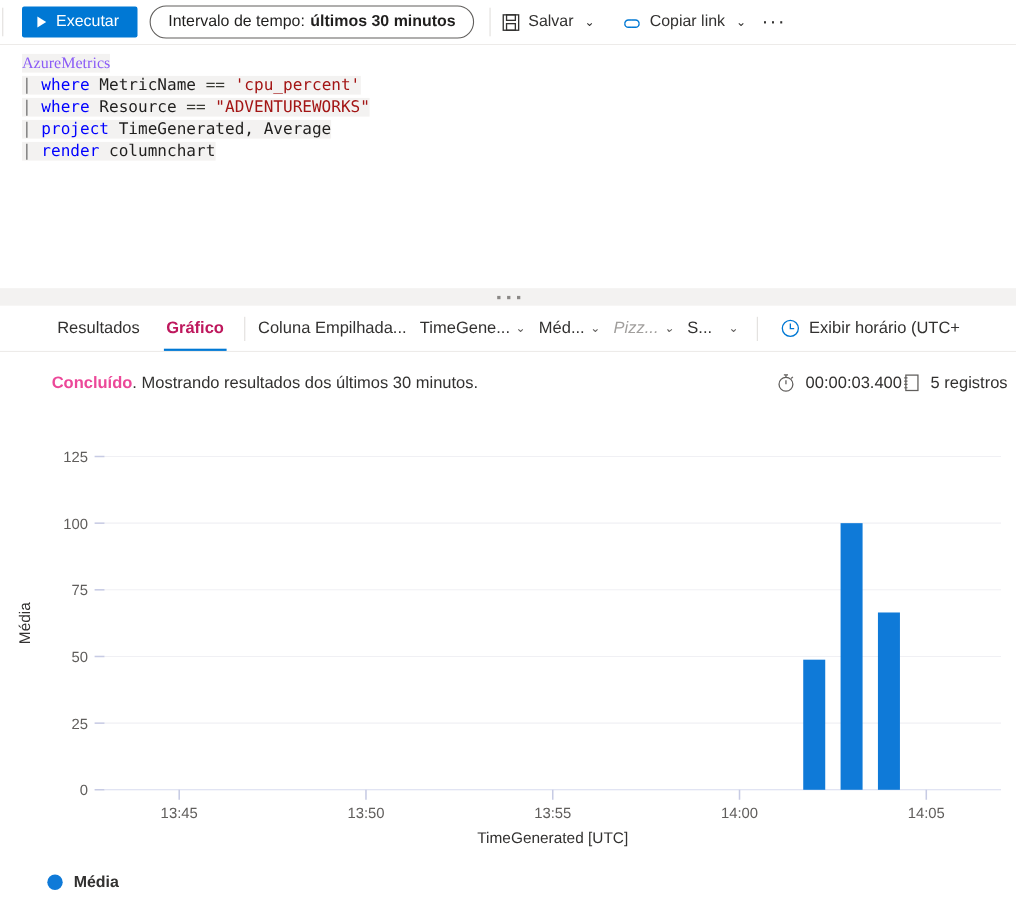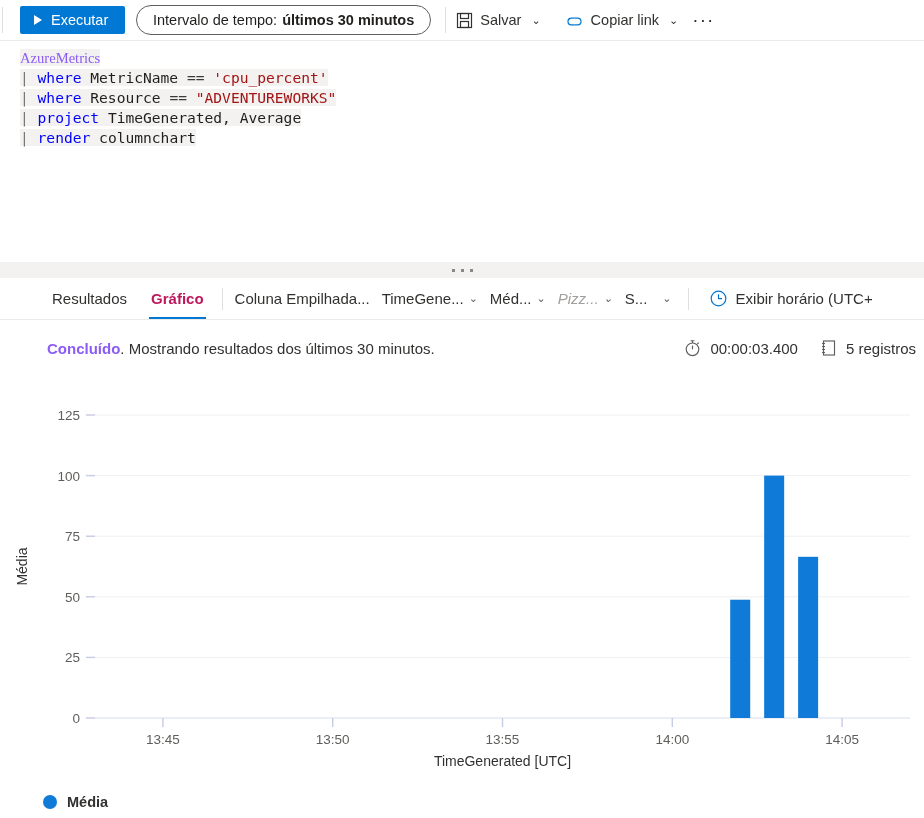--- a/index.html
+++ b/index.html
@@ -143,22 +143,22 @@
   }
 
   
   .status {
     position: absolute; top: 320px; left: 0; width: 924px; height: 56px;
     display: flex; align-items: center;
     font-size: 15px; color: #323130;
     background: #fff;
   }
   .status .msg { margin-left: 47px; }
-  .status .msg b { font-weight: bold; color: #8b5cf6; }
-  .status .metrics { margin-left: auto; display: flex; align-items: center; gap: 22px; padding-right: 8px; }
+  .status .msg b { font-weight: bold; color: #ec4899; }
+  .status .metrics { margin-left: auto; display: flex; align-items: center; padding-right: 8px; }
   .status .metric { display: flex; align-items: center; gap: 9px; white-space: nowrap; }
 
   
   .chart-area { position: absolute; top: 376px; left: 0; width: 924px; height: 442px; background: #fff; }
   .legend {
     position: absolute; left: 43px; bottom: 8px;
     display: flex; align-items: center; gap: 10px;
     font-size: 14.5px; font-weight: bold; color: #323130;
     cursor: pointer;
   }

